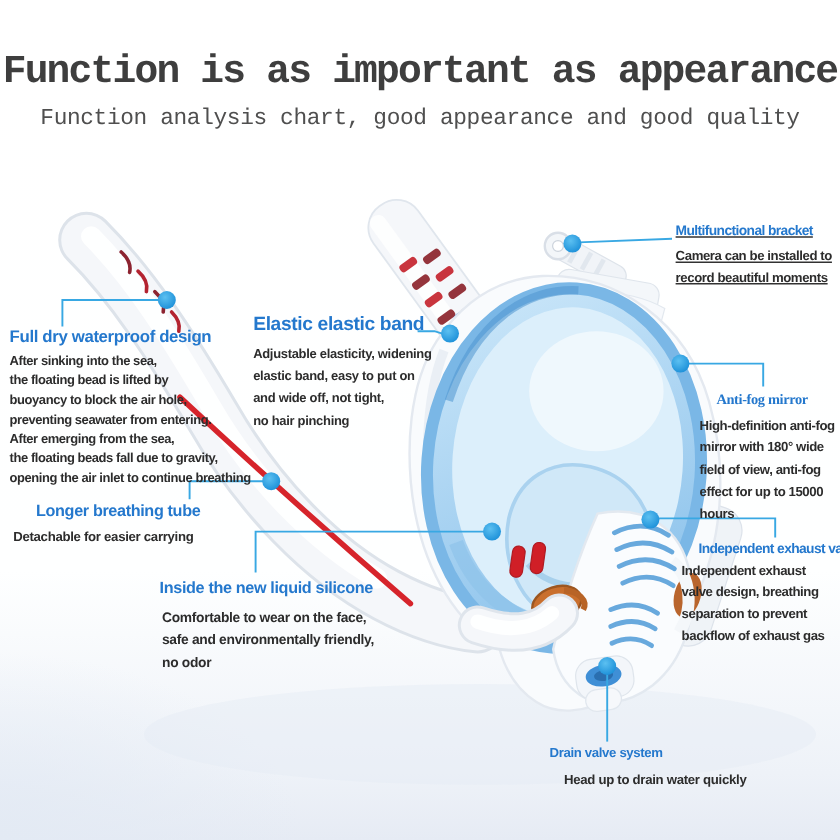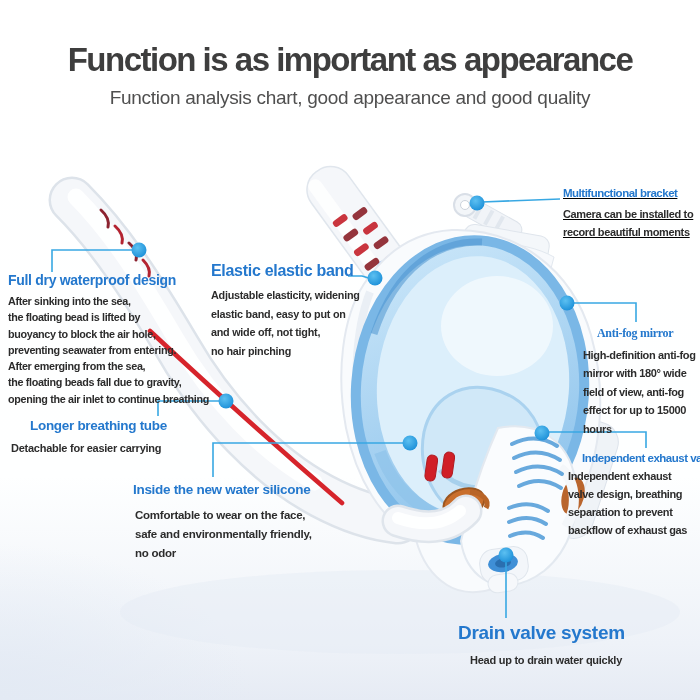--- a/index.html
+++ b/index.html
@@ -1,37 +1,37 @@
 <!DOCTYPE html>
 <html><head>
 <meta charset="utf-8">
 <style>
   html,body{margin:0;padding:0;background:#fff;}
   .stage{position:relative;width:700px;height:700px;overflow:hidden;
     font-family:"Liberation Sans",sans-serif;
     background:linear-gradient(180deg,#ffffff 0%,#feffff 68%,#eef2f8 92%,#e6ebf4 100%);}
   .tint-bl{position:absolute;inset:0;pointer-events:none;
     background:radial-gradient(ellipse 420px 260px at 0% 100%,#e3eaf4 0%,rgba(227,234,244,0) 60%);}
-  .hdr{position:absolute;top:42px;left:0;width:700px;text-align:center;}
+  .hdr{position:absolute;top:42px;left:0;width:700px;text-align:center;font-family:Liberation Mono, monospace;}
   .hdr-title{font-size:33px;font-weight:700;color:#3e3e3e;letter-spacing:-1.5px;line-height:1.1;}
   .hdr-sub{font-size:19px;font-weight:400;color:#4f4f4f;letter-spacing:-0.3px;margin-top:9px;}
   svg{position:absolute;left:0;top:0;}
   .callout{position:absolute;}
   .ct{color:#2478cd;font-weight:700;letter-spacing:-0.3px;white-space:nowrap;}
   .cb{color:#2c2c2c;font-weight:700;letter-spacing:-0.25px;}
   .cb div{white-space:nowrap;}
   
   .c1{left:8px;top:272px;}  .c1 .ct{font-size:14px;}  .c1 .cb{font-size:10.8px;line-height:16.3px;margin-top:5px;letter-spacing:-0.35px;}
   .c2{left:211px;top:262px;}.c2 .ct{font-size:16px;}.c2 .cb{font-size:10.8px;line-height:18.6px;margin-top:6px;}
   .c3{left:563px;top:187px;text-decoration:underline;}.c3 .ct{font-size:11.5px;letter-spacing:-0.5px;}.c3 .cb{font-size:11px;line-height:17.5px;margin-top:7px;letter-spacing:-0.35px;}
   .c4{left:583px;top:326px;}.c4 .ct{font-size:12px;margin-left:14px;font-family:Liberation Serif, serif;}.c4 .cb{font-size:11px;line-height:18.4px;margin-top:5px;letter-spacing:-0.35px;}
   .c5{left:11px;top:418px;} .c5 .ct{font-size:13.5px;margin-left:19px;}.c5 .cb{font-size:11px;margin-top:9px;}
   .c6{left:133px;top:482px;}.c6 .ct{font-size:13.5px;}.c6 .cb{font-size:11.5px;line-height:19px;margin-top:9px;margin-left:2px;}
   .c7{left:552px;top:452px;}.c7 .ct{font-size:11.5px;letter-spacing:-0.5px;margin-left:30px;}.c7 .cb{font-size:11px;line-height:18px;margin-top:3px;margin-left:16px;letter-spacing:-0.35px;}
-  .c8{left:442px;top:622px;}.c8 .ct{font-size:19px;margin-left:16px;}.c8 .cb{font-size:11px;margin-top:10px;margin-left:28px;}
+  .c8{left:442px;top:622px;}.c8 .ct{font-size:11px;margin-left:16px;}.c8 .cb{font-size:11px;margin-top:10px;margin-left:28px;}
 </style>
 </head>
 <body>
 
 <div class="stage">
   <div class="tint-bl"></div>
 
   <svg width="700" height="700" viewBox="0 0 700 700">
     <defs>
       <radialGradient id="dotGrad" cx="40%" cy="35%" r="70%">
@@ -217,21 +217,21 @@
   </div>
 
   <div class="callout c5">
     <div class="ct">Longer breathing tube</div>
     <div class="cb">
       <div>Detachable for easier carrying</div>
     </div>
   </div>
 
   <div class="callout c6">
-    <div class="ct">Inside the new water silicone</div>
+    <div class="ct">Inside the new liquid silicone</div>
     <div class="cb">
       <div>Comfortable to wear on the face,</div>
       <div>safe and environmentally friendly,</div>
       <div>no odor</div>
     </div>
   </div>
 
   <div class="callout c7">
     <div class="ct">Independent exhaust valve</div>
     <div class="cb">

